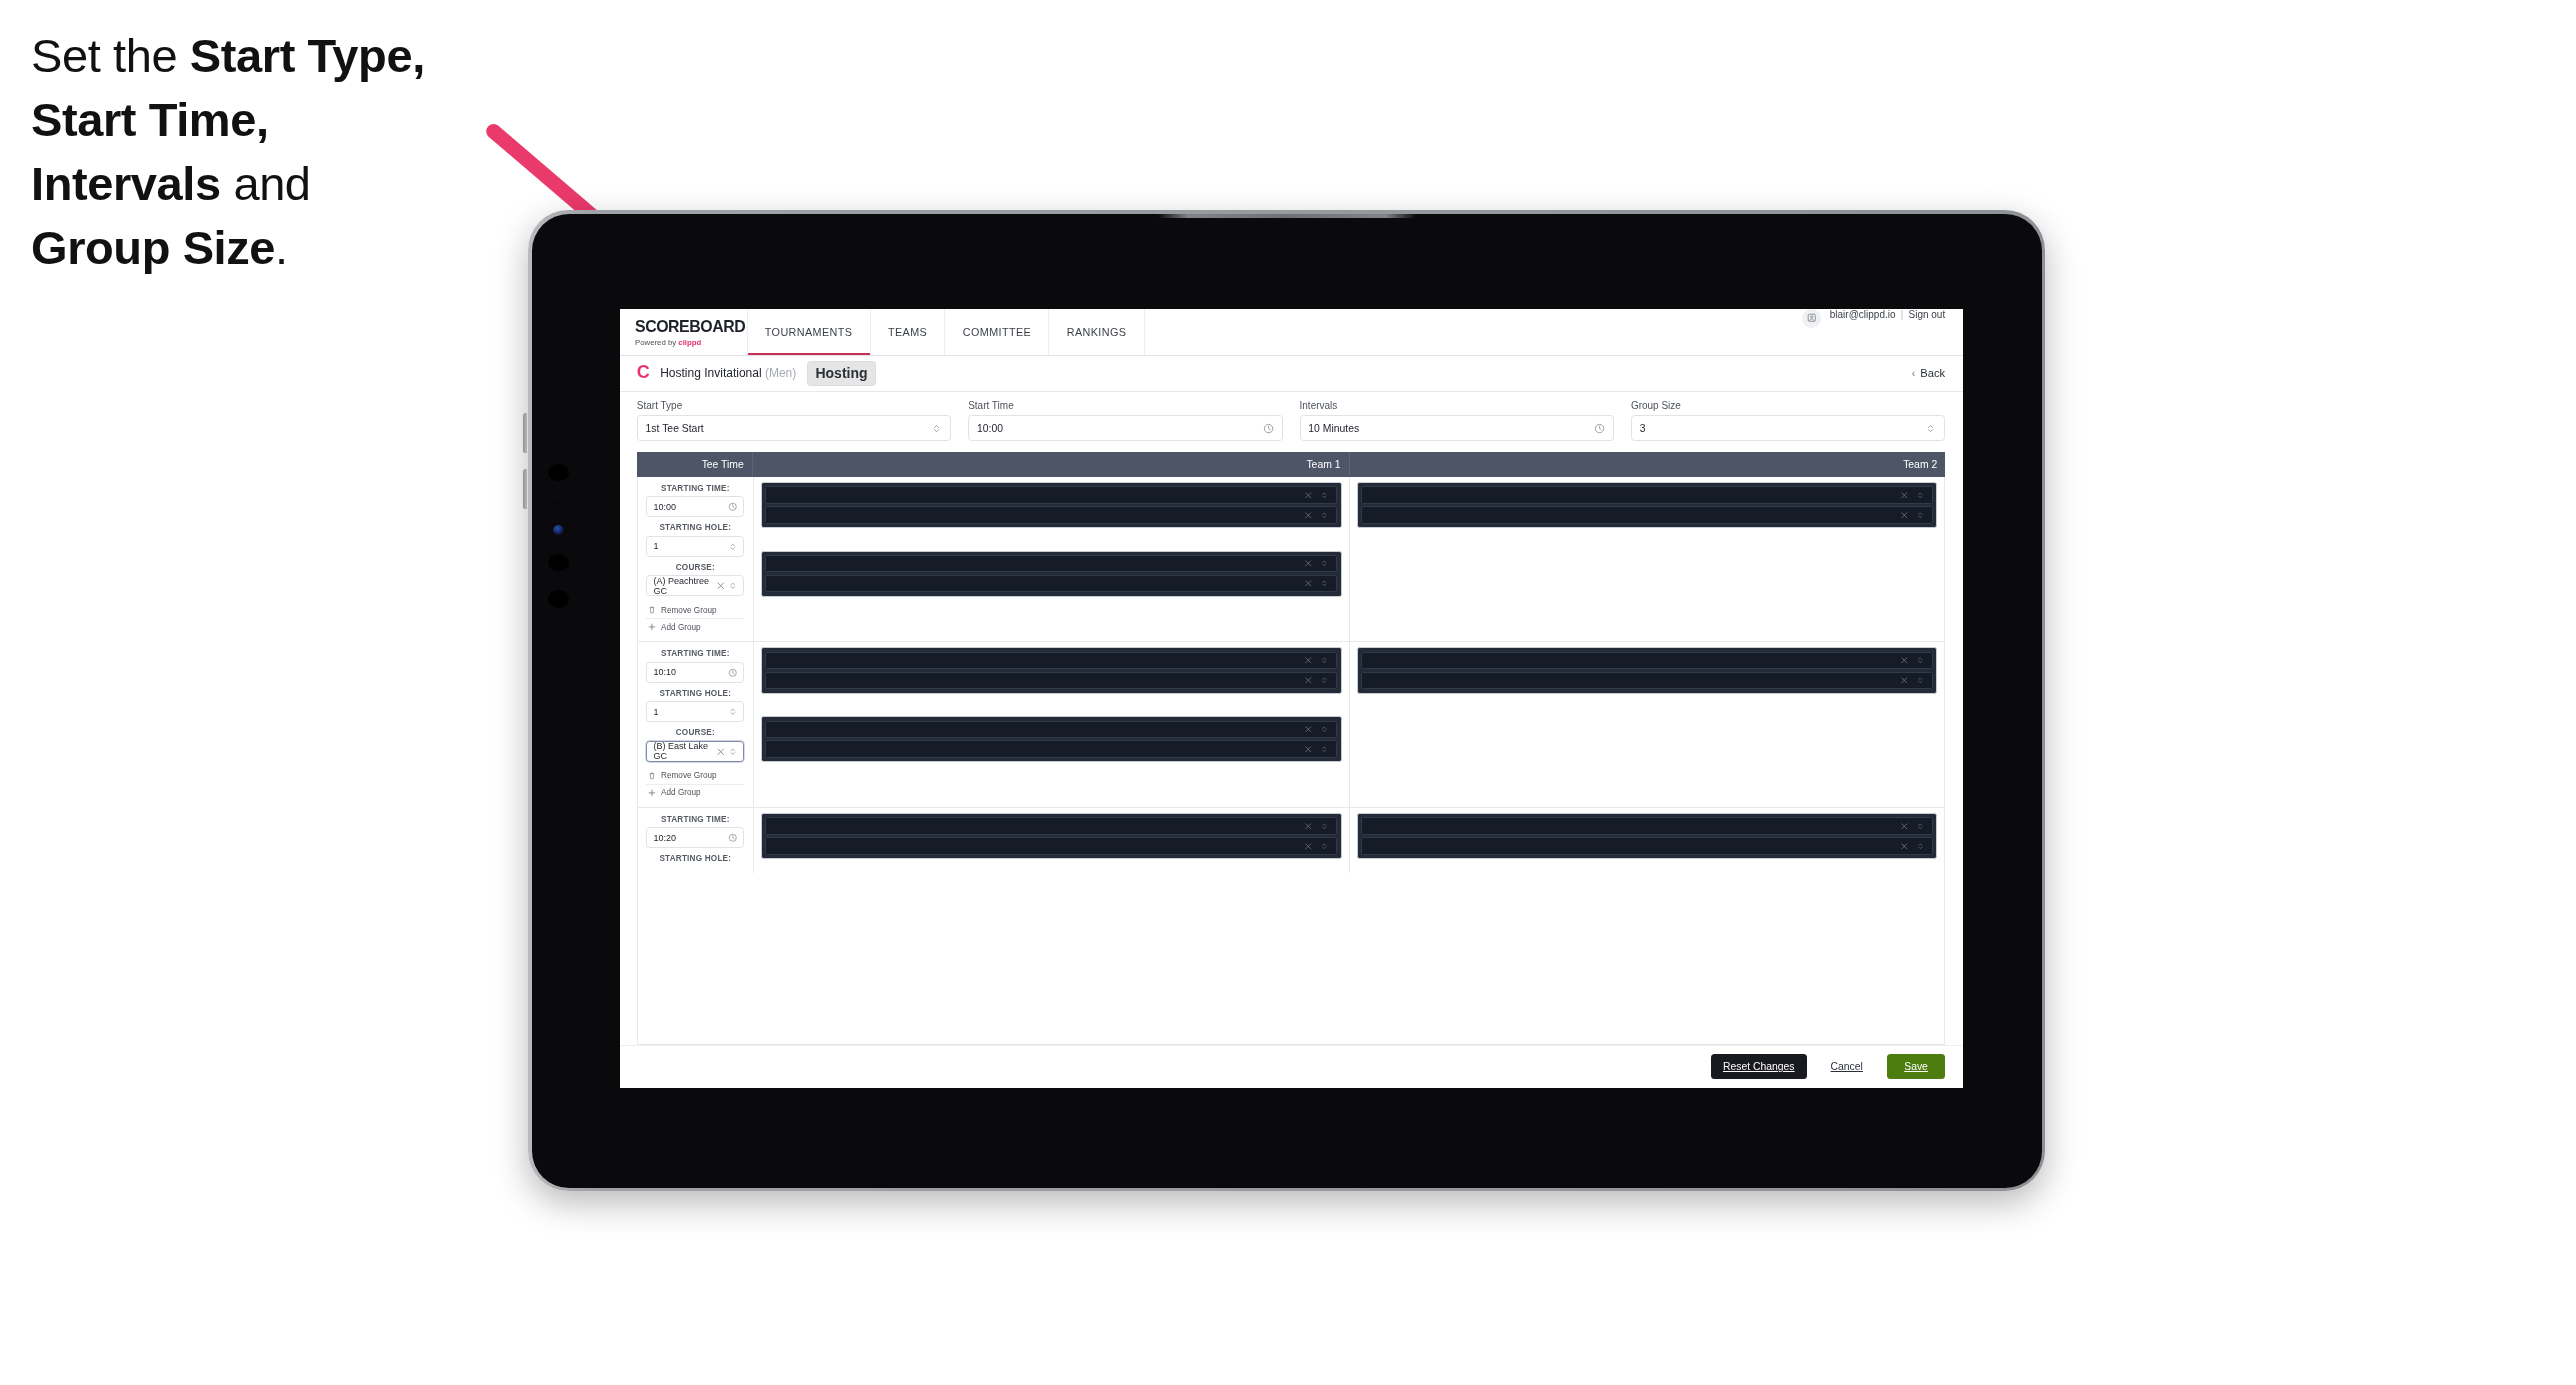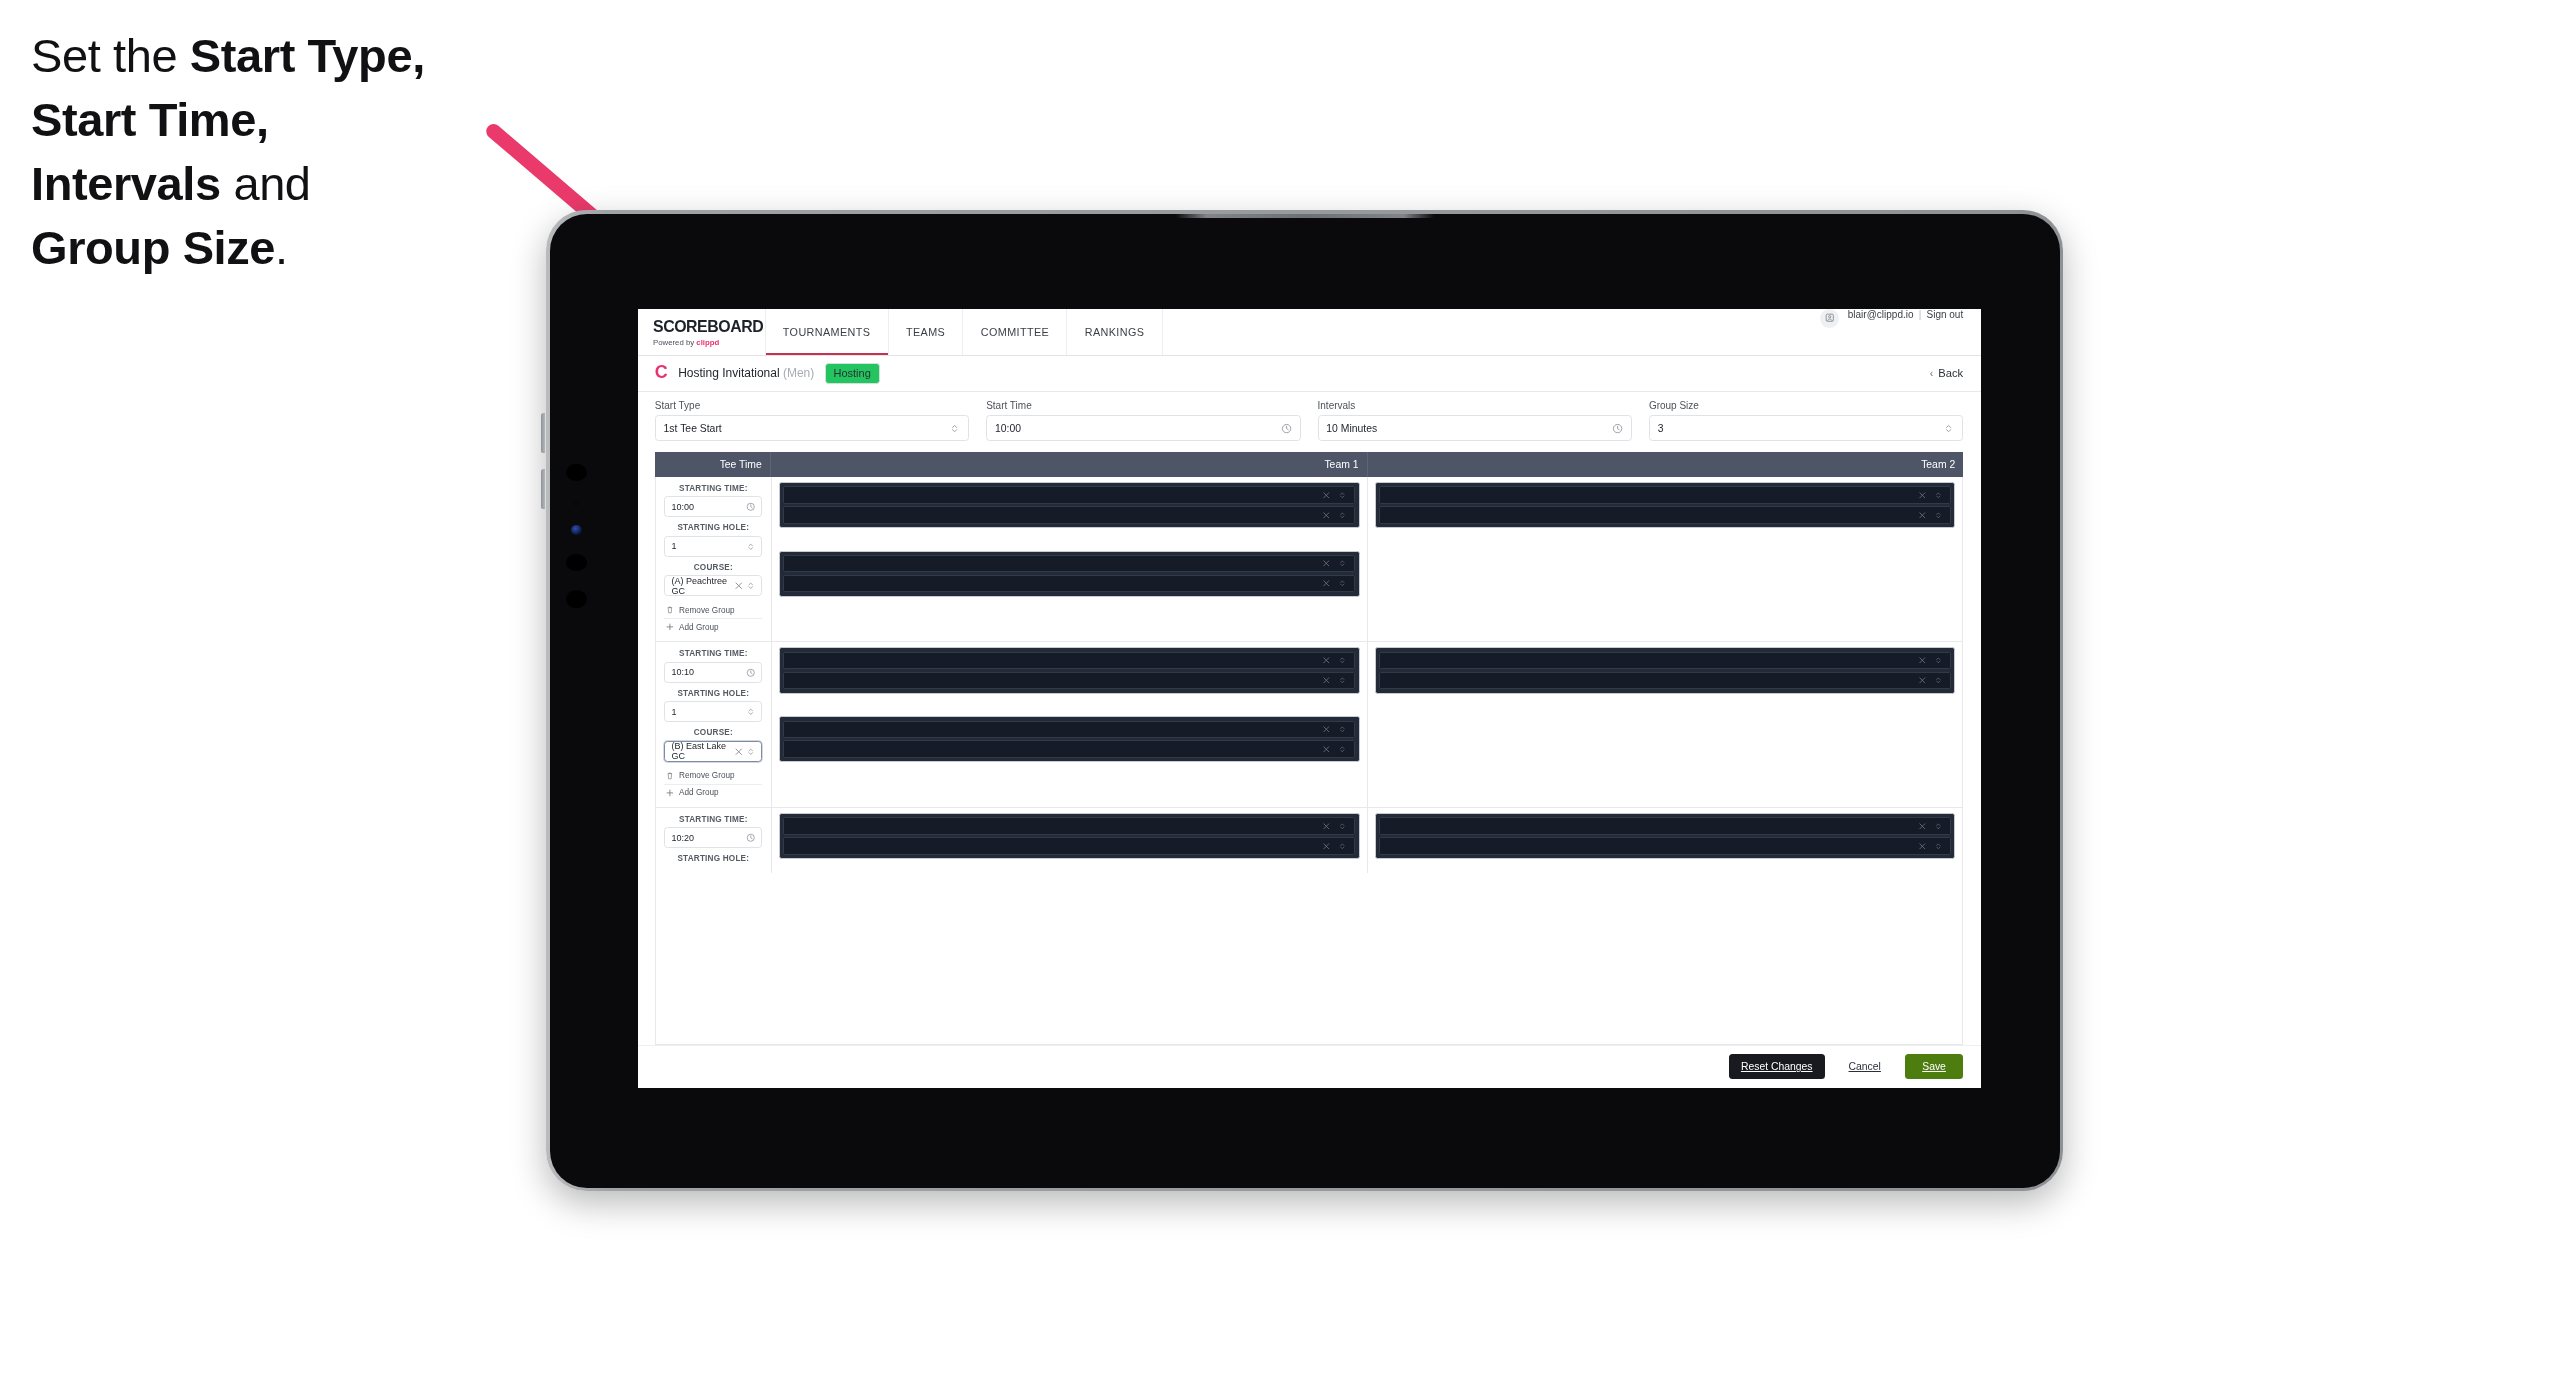--- a/index.html
+++ b/index.html
@@ -17,21 +17,21 @@
     font-size: 47px; line-height: 1.36; color: #111114;
     font-weight: 400; letter-spacing: -0.4px;
   }
   .caption b { font-weight: 700; }
 
   
   .arrow { position: absolute; left: 483px; top: 121px; width: 397px; height: 362px; pointer-events: none; }
 
   
   .tablet {
-    position: absolute; left: 546px; top: 210px;
+    position: absolute; left: 528px; top: 210px;
     width: 1517px; height: 981px;
     background: linear-gradient(90deg,#b9bbbe 0%, #9fa2a6 4%, #8e9195 100%);
     border-radius: 40px;
     padding: 3.5px;
     box-shadow: 0 12px 35px rgba(0,0,0,.28);
   }
   .tablet-inner {
     width: 100%; height: 100%;
     background: #0a0a0c;
     border-radius: 37px;
@@ -99,22 +99,22 @@
 
   
   .tbar {
     height: 36px; display:flex; align-items:center; gap: 10.4px;
     padding: 0 17.3px; border-bottom: 0.9px solid #e6e8ea; background:#fff; flex:none;
   }
   .clogo { font-size: 18px; font-weight: 800; color:#e8336d; line-height:1; margin-top:-1.7px; }
   .tname { font-size: 12px; color:#23272e; }
   .tname .muted { color:#a7acb3; }
   .badge {
-    font-size: 11px; font-weight: 400; color:#2b3038;
-    border:0.9px solid #d9dce0; border-radius:3.5px; padding: 3.5px 7.8px; background:#22c55e;
+    font-size: 14px; font-weight: 700; color:#2b3038;
+    border:0.9px solid #d9dce0; border-radius:3.5px; padding: 3.5px 7.8px; background:#e5e5e5;
   }
   .tbar-spacer { flex:1; }
   .backlink { display:flex; align-items:center; gap:5.2px; font-size:11.2px; color:#2b3038; cursor:pointer; }
   .backlink .chev { font-size: 10.4px; color:#6b7179; }
 
   
   .controls { display:flex; gap: 17px; padding: 8.6px 17.3px 10.4px; background:#fff; flex:none; }
   .ctl { flex: 1; }
   .ctl-label { font-size: 10px; color:#4d535b; margin-bottom: 4.3px; }
   .ctl-field {

